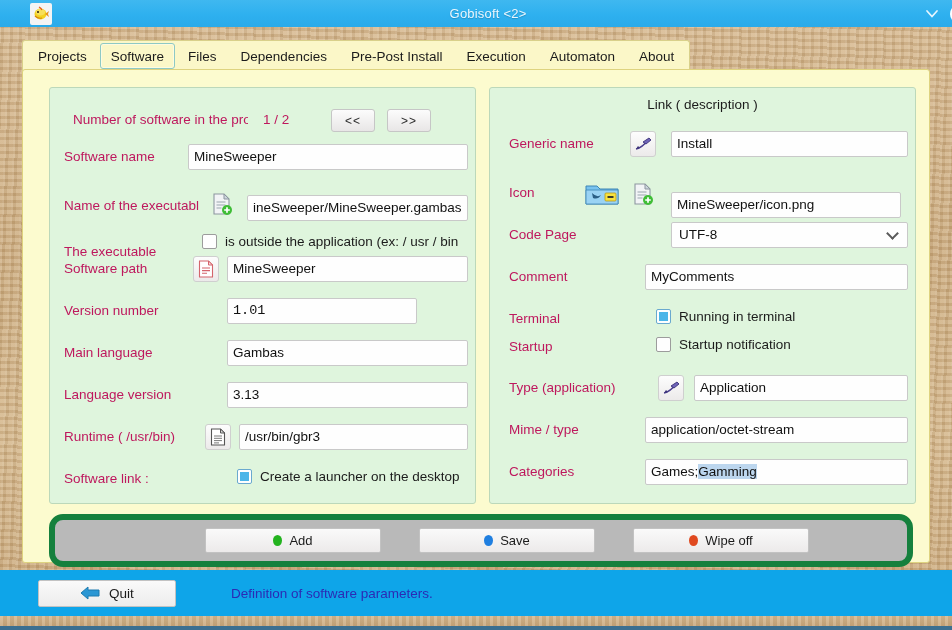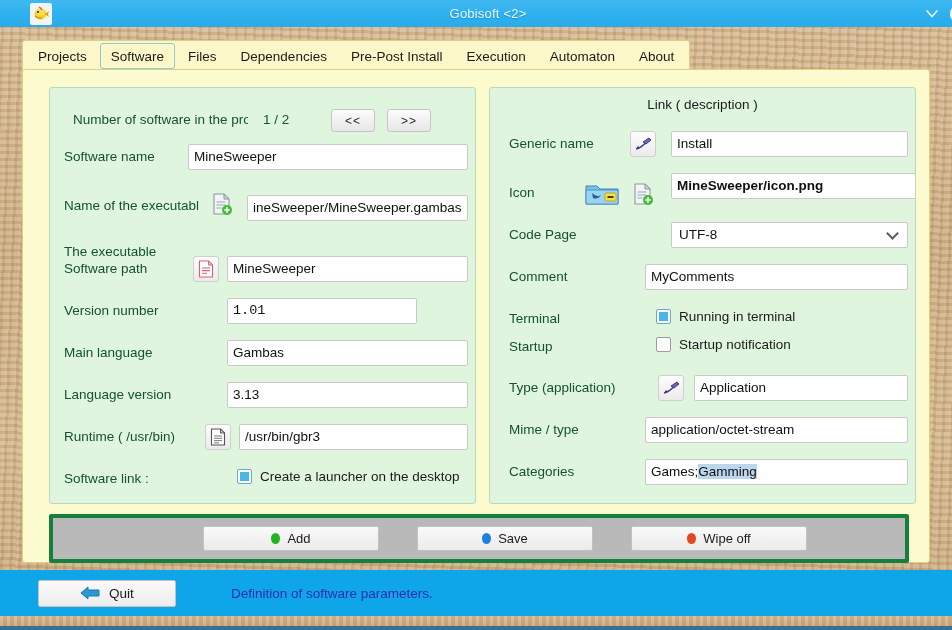--- a/index.html
+++ b/index.html
@@ -71,21 +71,21 @@
     overflow:hidden;
   }
   .panel.left{left:26px;top:17px;width:425px;height:415px;}
   .panel.right{left:466px;top:17px;width:425px;height:415px;}
 
   .panel-title{
     position:absolute;left:0;top:9px;width:100%;text-align:center;
     font-size:13.5px;color:#1b1b1b;
   }
 
-  .lbl{position:absolute;font-size:13.5px;color:#14532d;white-space:nowrap;}
+  .lbl{position:absolute;font-size:13.5px;color:#be185d;white-space:nowrap;}
   .lbl.clip{overflow:hidden;text-overflow:clip;}
 
   .txt{
     position:absolute;box-sizing:border-box;
     background:#fefefe;border:1px solid #c9c9c9;border-radius:2px;
     font-family:"Liberation Sans",sans-serif;font-size:13.5px;color:#111;
     padding:2px 5px;height:26px;line-height:20px;
     white-space:nowrap;overflow:hidden;
   }
   .txt .sel{background:#bcd6ee;}
@@ -131,21 +131,21 @@
   .cb.on{background:#fefefe;border:1px solid #6aa9cf;position:relative;}
   .cb.on:after{
     content:"";position:absolute;left:2px;top:2px;right:2px;bottom:2px;
     background:#4cb5e8;
   }
   .cbtxt{font-size:13.5px;color:#1b1b1b;white-space:nowrap;}
 
   
   .actionbar{
     position:absolute;left:26px;top:444px;width:852px;height:41px;
-    background:#b9b9b9;border:4px solid #15803d;border-radius:2px;
+    background:#b9b9b9;border:6px solid #15803d;border-radius:14px;
   }
   .actbtn{
     position:absolute;top:8px;height:25px;box-sizing:border-box;
     background:linear-gradient(180deg,#fafafa,#eceaea);
     border:1px solid #c2c2c2;border-radius:2px;
     display:flex;align-items:center;justify-content:center;gap:7px;
     font-size:13px;color:#1b1b1b;
   }
   .dot{width:9px;height:11px;border-radius:50%;display:inline-block;}
 
@@ -249,20 +249,24 @@
           <path d="M4 2 h10 l5 5 v15 h-15 z" fill="#f2f4f6" stroke="#8d97a0" stroke-width="1.1"></path>
           <path d="M14 2 v5 h5 z" fill="#cdd6dd" stroke="#8d97a0" stroke-width="1"></path>
           <path d="M6.5 10 h9 M6.5 13 h9 M6.5 16 h5" stroke="#9aa5ae" stroke-width="1.1"></path>
           <circle cx="17" cy="18" r="5" fill="#3fbd36"></circle>
           <path d="M17 15.2 v5.6 M14.2 18 h5.6" stroke="#fff" stroke-width="1.7"></path>
         </svg>
       </div>
       <div class="txt" style="left:197px;top:107px;width:221px;">ineSweeper/MineSweeper.gambas</div>
 
       <div class="lbl" style="left:14px;top:156px;">The executable</div>
+      <div class="cbwrap" style="left:152px;top:146px;">
+        <span class="cb"></span>
+        <span class="cbtxt">is outside the application (ex: / usr / bin</span>
+      </div>
 
       <div class="lbl" style="left:14px;top:173px;">Software path</div>
       <div class="iconbtn" style="left:143px;top:168px;">
         <svg width="16" height="18" viewBox="0 0 16 18">
           <path d="M1.5 1 h9 l4 4 v12 h-13 z" fill="#fff" stroke="#d4646c" stroke-width="1.1"></path>
           <path d="M10.5 1 v4 h4 z" fill="#f7dcdd" stroke="#d4646c" stroke-width="1"></path>
           <path d="M4 8 h8 M4 10.6 h8 M4 13.2 h5" stroke="#d4646c" stroke-width="1.1"></path>
         </svg>
       </div>
       <div class="txt" style="left:177px;top:168px;width:241px;">MineSweeper</div>
@@ -319,21 +323,21 @@
       </div>
       <div class="iconbtn flat" style="left:138px;top:91px;width:30px;height:30px;">
         <svg width="24" height="24" viewBox="0 0 24 24">
           <path d="M4 2 h10 l5 5 v15 h-15 z" fill="#f2f4f6" stroke="#8d97a0" stroke-width="1.1"></path>
           <path d="M14 2 v5 h5 z" fill="#cdd6dd" stroke="#8d97a0" stroke-width="1"></path>
           <path d="M6.5 10 h9 M6.5 13 h9 M6.5 16 h5" stroke="#9aa5ae" stroke-width="1.1"></path>
           <circle cx="17" cy="18" r="5" fill="#3fbd36"></circle>
           <path d="M17 15.2 v5.6 M14.2 18 h5.6" stroke="#fff" stroke-width="1.7"></path>
         </svg>
       </div>
-      <div class="txt" style="left:181px;top:85px;width:258px;font-weight:bold;">MineSweeper/icon.png</div>
+      <div class="txt" style="left:181px;top:104px;width:230px;">MineSweeper/icon.png</div>
 
       <div class="lbl" style="left:19px;top:139px;">Code Page</div>
       <div class="combo" style="left:181px;top:134px;width:237px;">
         <span>UTF-8</span>
         <span class="chev"></span>
       </div>
 
       <div class="lbl" style="left:19px;top:181px;">Comment</div>
       <div class="txt" style="left:155px;top:176px;width:263px;">MyComments</div>
 

